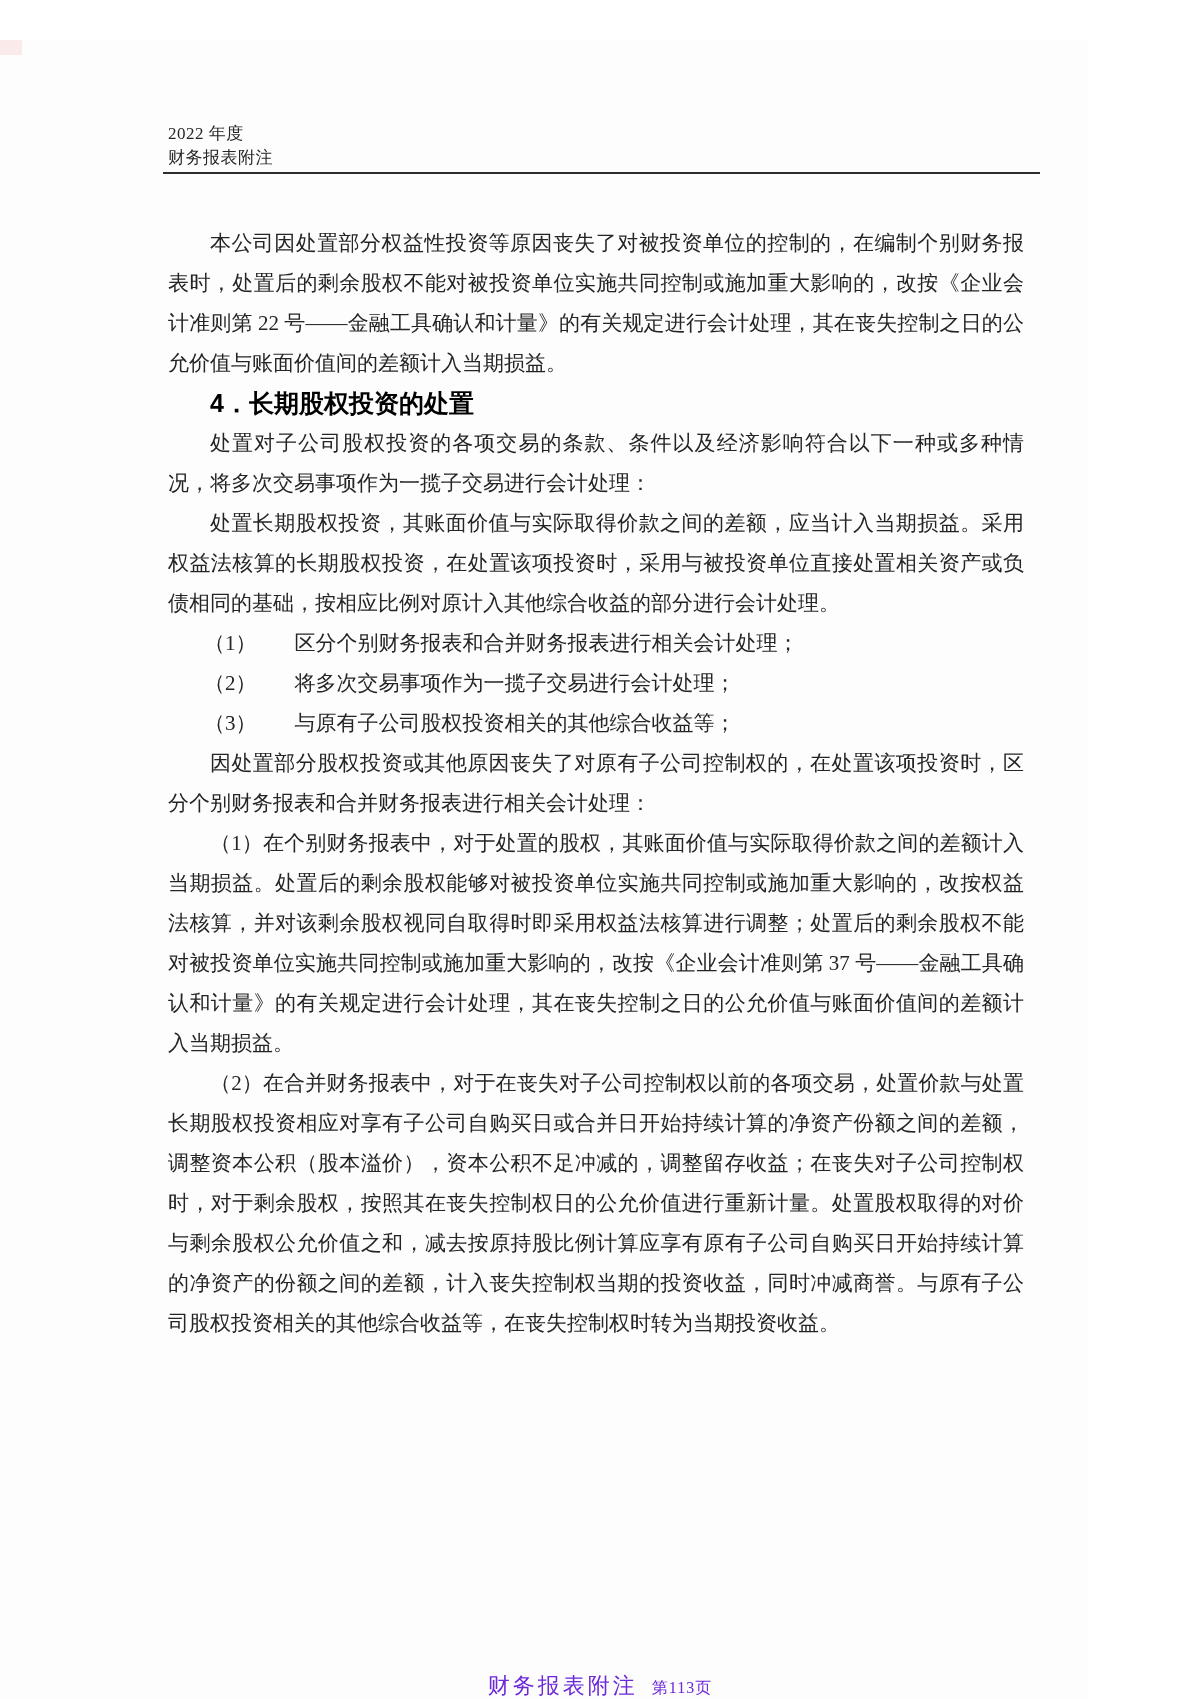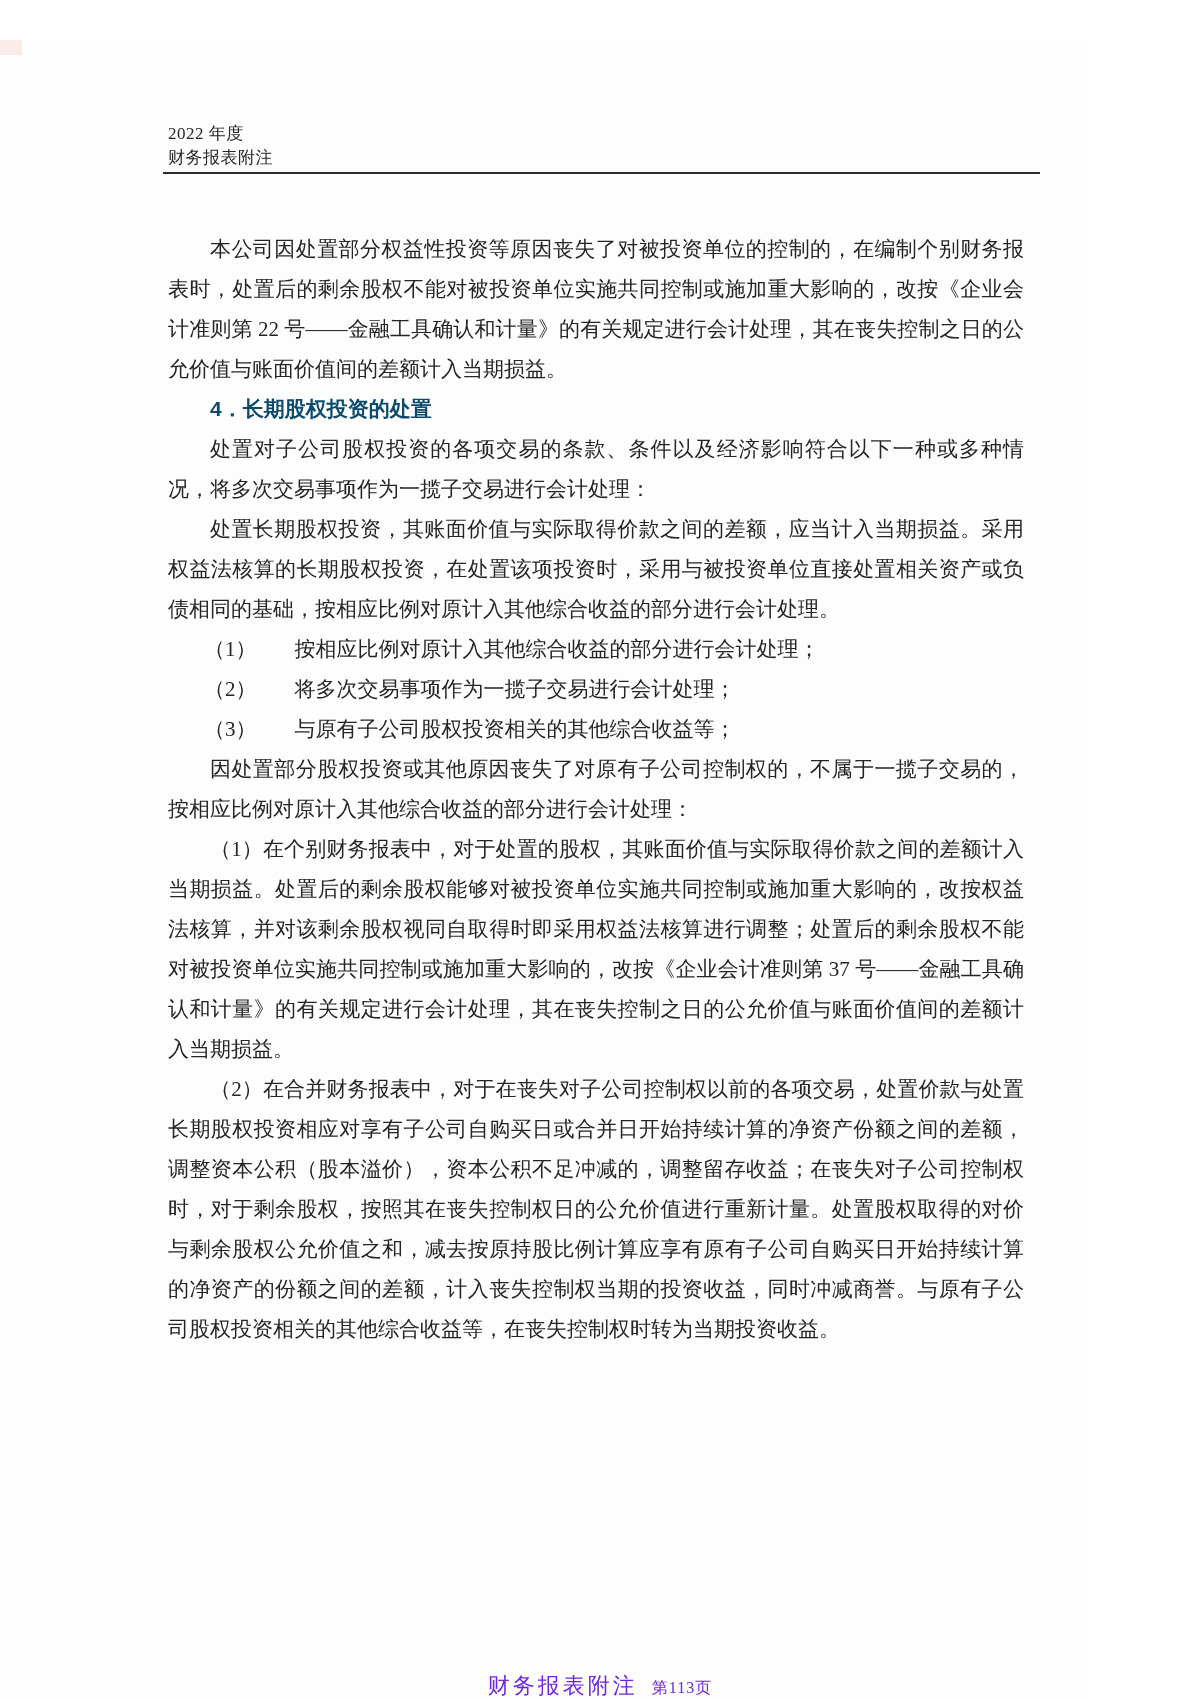--- a/index.html
+++ b/index.html
@@ -38,40 +38,40 @@
     position: absolute;
     left: 163px;
     top: 132px;
     width: 877px;
     height: 2px;
     background: #2d2d2d;
   }
   .doc-body {
     position: absolute;
     left: 168px;
-    top: 189px;
+    top: 183px;
     width: 856px;
     font-size: 21px;
     line-height: 40px;
     text-align: justify;
     text-justify: inter-ideograph;
     color: #242424;
   }
   .doc-body p {
     margin: 0;
     text-indent: 42px;
   }
   .section-heading {
     margin: 0;
-    font-size: 21px;
+    font-size: 25px;
     line-height: 40px;
     text-indent: 42px;
     font-weight: 700;
     font-family: "Liberation Sans", sans-serif;
-    color: #0c4a6e;
+    color: #000000;
     text-align: left;
   }
   .list-line {
     padding-left: 36px;
     line-height: 40px;
     text-align: left;
   }
   .list-marker {
     display: inline-block;
     min-width: 50px;
@@ -114,30 +114,30 @@
   <main class="doc-body">
     <p>本公司因处置部分权益性投资等原因丧失了对被投资单位的控制的，在编制个别财务报表时，处置后的剩余股权不能对被投资单位实施共同控制或施加重大影响的，改按《企业会计准则第 22 号——金融工具确认和计量》的有关规定进行会计处理，其在丧失控制之日的公允价值与账面价值间的差额计入当期损益。</p>
 
     <h3 class="section-heading">4．长期股权投资的处置</h3>
 
     <p>处置对子公司股权投资的各项交易的条款、条件以及经济影响符合以下一种或多种情况，将多次交易事项作为一揽子交易进行会计处理：</p>
 
     <p>处置长期股权投资，其账面价值与实际取得价款之间的差额，应当计入当期损益。采用权益法核算的长期股权投资，在处置该项投资时，采用与被投资单位直接处置相关资产或负债相同的基础，按相应比例对原计入其他综合收益的部分进行会计处理。</p>
 
     <div class="list-line">
-      <span class="list-marker">（1）</span><span class="list-text">按相应比例对原计入其他综合收益的部分进行会计处理；</span>
+      <span class="list-marker">（1）</span><span class="list-text">区分个别财务报表和合并财务报表进行相关会计处理；</span>
     </div>
     <div class="list-line">
       <span class="list-marker">（2）</span><span class="list-text">将多次交易事项作为一揽子交易进行会计处理；</span>
     </div>
     <div class="list-line">
       <span class="list-marker">（3）</span><span class="list-text">与原有子公司股权投资相关的其他综合收益等；</span>
     </div>
 
-    <p>因处置部分股权投资或其他原因丧失了对原有子公司控制权的，不属于一揽子交易的，按相应比例对原计入其他综合收益的部分进行会计处理：</p>
+    <p>因处置部分股权投资或其他原因丧失了对原有子公司控制权的，在处置该项投资时，区分个别财务报表和合并财务报表进行相关会计处理：</p>
 
     <p>（1）在个别财务报表中，对于处置的股权，其账面价值与实际取得价款之间的差额计入当期损益。处置后的剩余股权能够对被投资单位实施共同控制或施加重大影响的，改按权益法核算，并对该剩余股权视同自取得时即采用权益法核算进行调整；处置后的剩余股权不能对被投资单位实施共同控制或施加重大影响的，改按《企业会计准则第 37 号——金融工具确认和计量》的有关规定进行会计处理，其在丧失控制之日的公允价值与账面价值间的差额计入当期损益。</p>
 
     <p>（2）在合并财务报表中，对于在丧失对子公司控制权以前的各项交易，处置价款与处置长期股权投资相应对享有子公司自购买日或合并日开始持续计算的净资产份额之间的差额，调整资本公积（股本溢价），资本公积不足冲减的，调整留存收益；在丧失对子公司控制权时，对于剩余股权，按照其在丧失控制权日的公允价值进行重新计量。处置股权取得的对价与剩余股权公允价值之和，减去按原持股比例计算应享有原有子公司自购买日开始持续计算的净资产的份额之间的差额，计入丧失控制权当期的投资收益，同时冲减商誉。与原有子公司股权投资相关的其他综合收益等，在丧失控制权时转为当期投资收益。</p>
 
   </main>
 
   <footer class="doc-footer">
     <span class="footer-title">财务报表附注</span><span class="footer-page">第113页</span>
   </footer>

